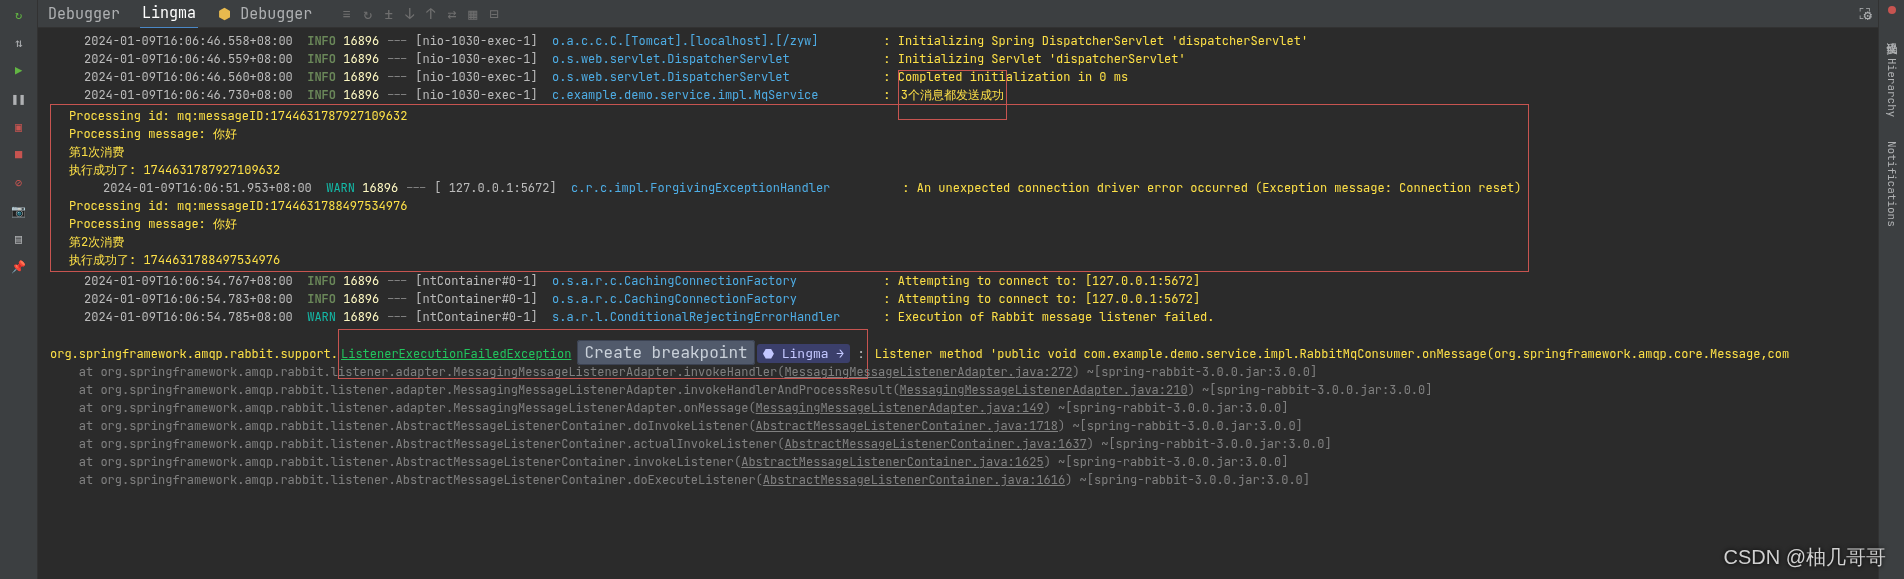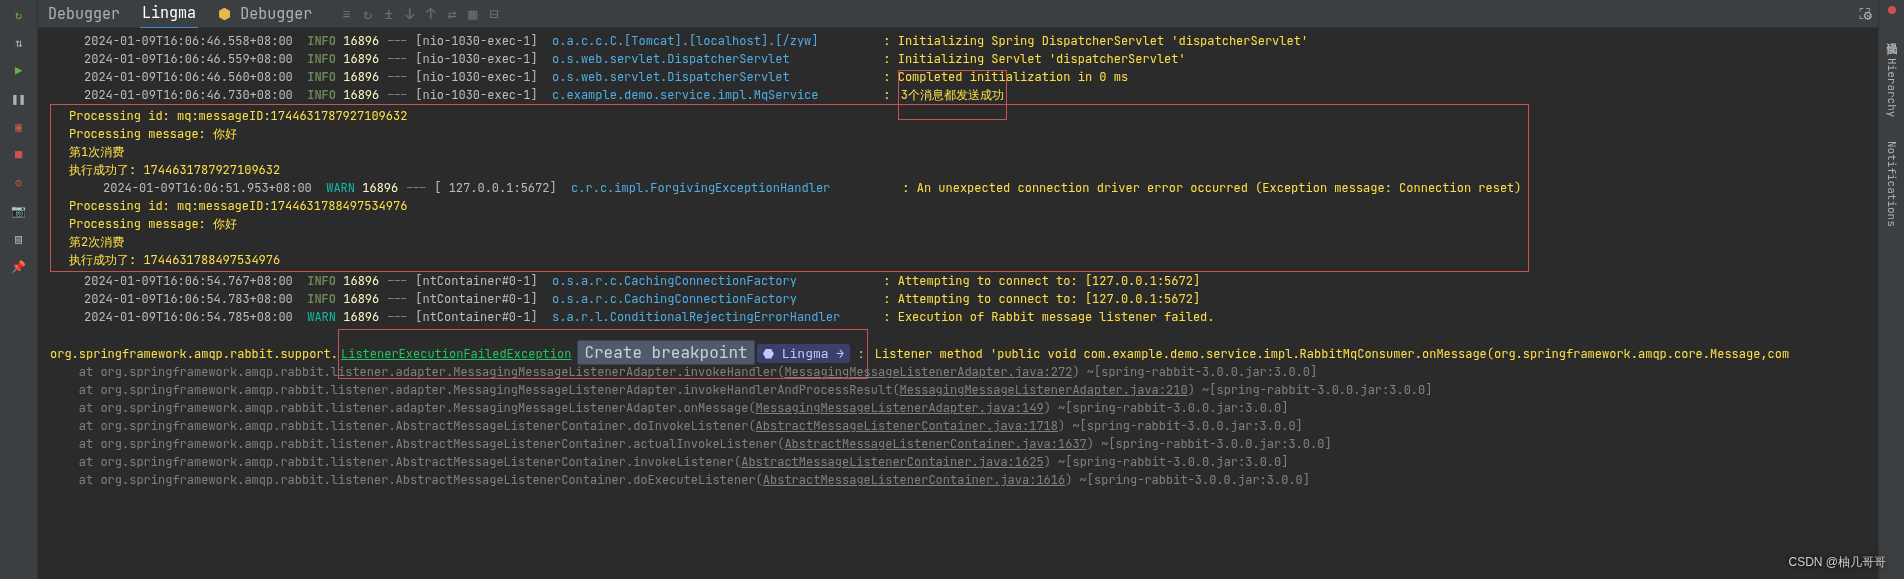--- a/index.html
+++ b/index.html
@@ -66,21 +66,21 @@
     background:#515a6b; border:1px solid #3b4252;
     border-radius:3px; font-size:16px; padding:1px 6px;
     color:#c9d0d9; margin-left:6px;
   }
   .lingma {
     background:#3b3f6b; color:#c3c7ff; border-radius:3px;
     font-size:13px; padding:1px 6px; margin-left:2px;
   }
   .watermark {
     position:absolute; right:18px; bottom:8px;
-    color:#d0d0d0; font-size:12px;
+    color:#d0d0d0; font-size:20px;
     font-family:"Microsoft YaHei",sans-serif;
     text-shadow:0 0 4px #000;
   }
   .gear-icon {
     position:absolute; top:6px; right:32px;
     color:#afb1b3; cursor:pointer; font-size:14px;
   }
 </style>
 </head>
 <body>

